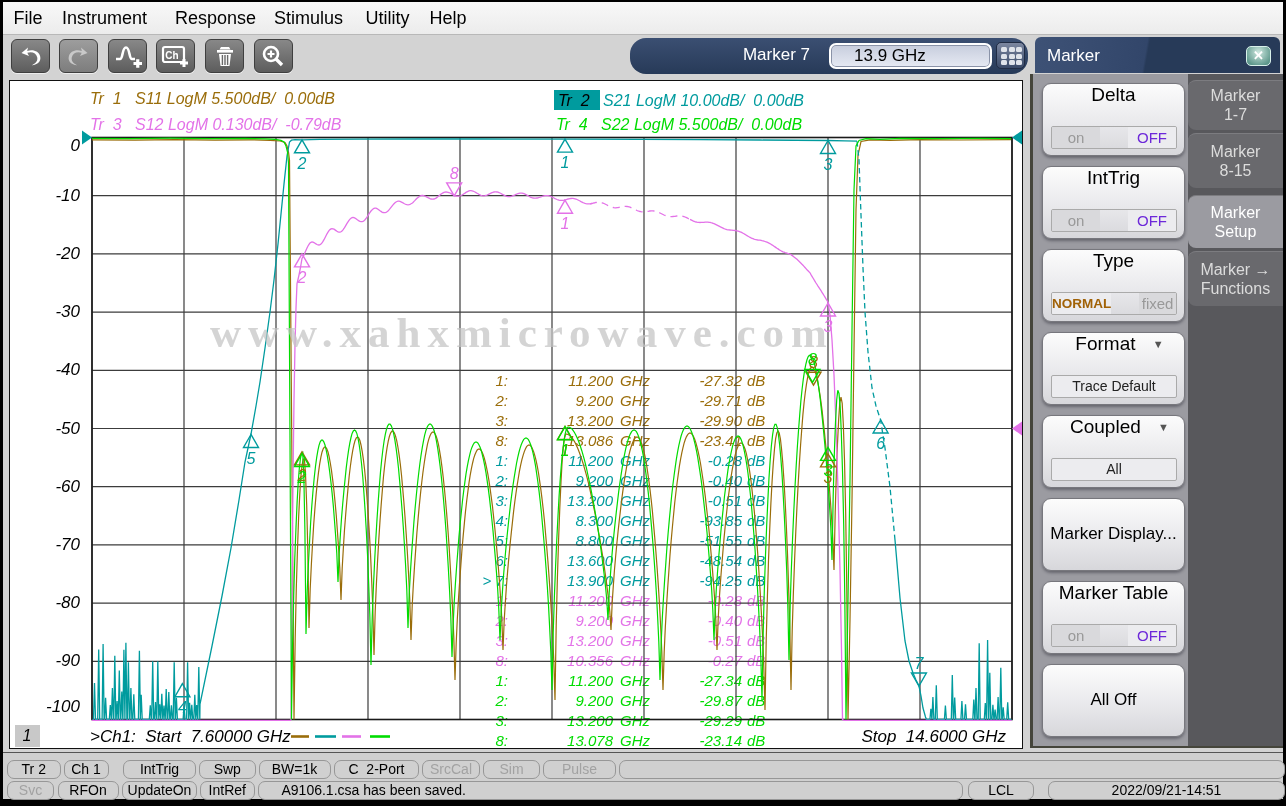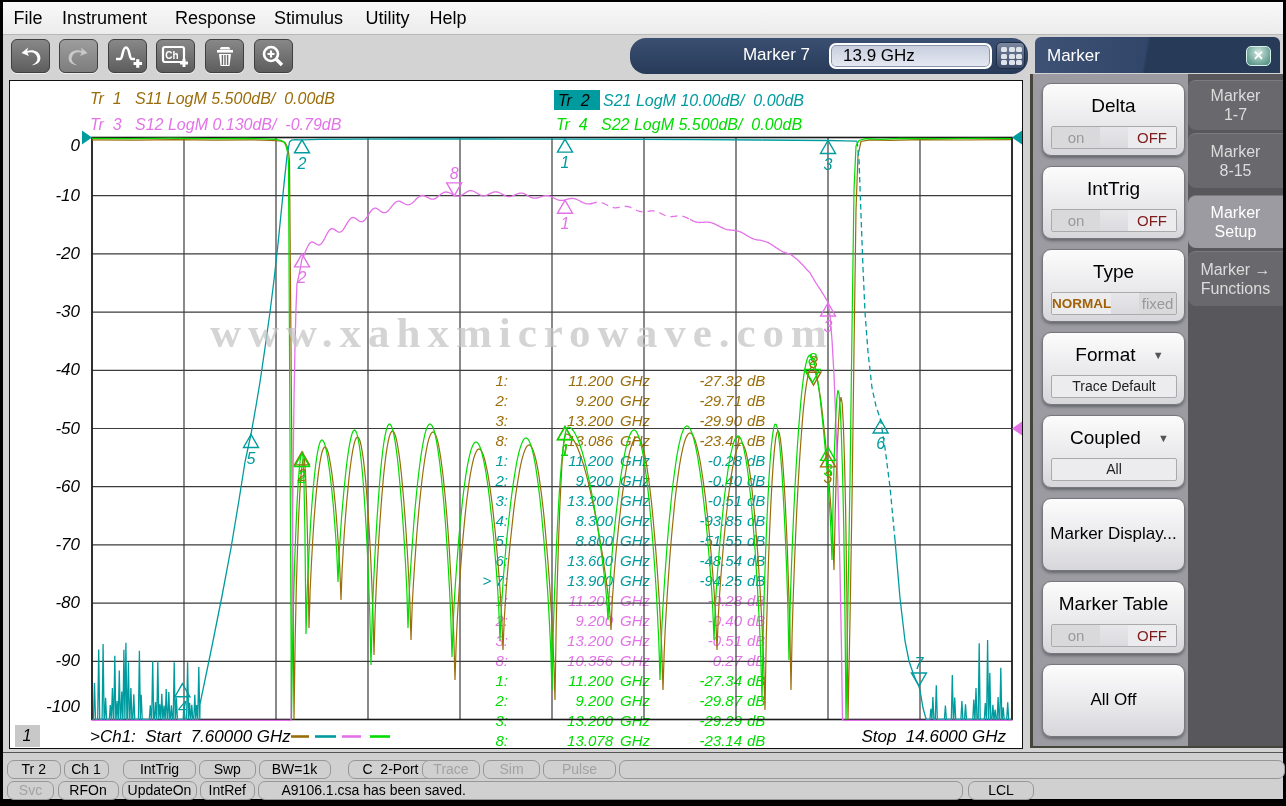--- a/index.html
+++ b/index.html
@@ -5,43 +5,43 @@
 html,body { width:1286px; height:806px; overflow:hidden; background:#000; }
 body { font-family:"Liberation Sans", sans-serif; position:relative; }
 .frame { position:absolute; left:3px; top:2px; width:1280px; height:797px; background:#d3d3d3; }
 .menubar { position:absolute; left:0; top:0; width:100%; height:33px; background:linear-gradient(#f8f8f8,#ececec); border-bottom:1px solid #b8b8b8;padding-left:16px; }
 .menubar span { position:absolute; top:6px; font-size:18px; color:#000; }
 .toolrow { position:absolute; left:0; top:33px; width:100%; height:44px; background:#d3d3d3; }
 .tbtn { position:absolute; top:4px; width:39px; height:34px; background:linear-gradient(#888,#5d5d5d); border:1px solid #3f3f3f; border-radius:6px; box-shadow:0 1px 0 rgba(255,255,255,.6); display:flex; align-items:center; justify-content:center; }
 .tb-dis { background:linear-gradient(#9d9d9d,#7d7d7d); }
 .activebar { position:absolute; left:627px; top:2.5px; width:398px; height:36px; background:linear-gradient(#3b4f72,#273a58); border-radius:16px; }
 .activebar .lab { position:absolute; right:218px; top:7px; color:#fff; font-size:17px; }
-.entry { position:absolute; left:199px; top:5px; width:163px; height:26px; background:linear-gradient(#c7cddd,#e6eaf3); border:2px solid #fff; border-radius:7px; box-shadow:0 0 0 1px #8a93a8 inset; color:#000; font-size:17px; line-height:22px; padding-left:12px; }
+.entry { position:absolute; left:199px; top:5px; width:163px; height:26px; background:linear-gradient(#c7cddd,#e6eaf3); border:2px solid #fff; border-radius:7px; box-shadow:0 0 0 1px #8a93a8 inset; color:#000; font-size:17px; line-height:22px; padding-left:23px; }
 .calcbtn { position:absolute; left:366px; top:4.5px; width:29px; height:27px; border-radius:5px; background:linear-gradient(#7c87a0,#3a4a68); border:1px solid #202c44; }
 .calcbtn .dots { position:absolute; left:4px; top:4px; width:21px; height:18px; display:grid; grid-template-columns:repeat(3,1fr); grid-template-rows:repeat(3,1fr); gap:1.5px; }
 .calcbtn .dots i { background:#dfe3ea; border-radius:1.5px; }
 .chart { position:absolute; left:6px; top:78px; width:1014px; height:669px; background:#fff; border:1px solid #111;font-style:italic; }
 .chart-svg { position:absolute; left:0; top:0; }
 .t15 { font-size:15px; font-family:"Liberation Sans",sans-serif; }
 .t16 { font-size:16px; font-family:"Liberation Sans",sans-serif; }
 .t17 { font-size:17px; font-family:"Liberation Sans",sans-serif; }
 .panel { position:absolute; left:1027px; top:71.5px; width:158px; height:674px; background:#9b9ba1; border-left:3px solid #45453b; border-bottom:2px solid #45453b; }
 .ptitle { position:absolute; left:1032px; top:35px; width:245px; height:36px; background:linear-gradient(100deg,#3e5276 0%,#32466a 45%,#273a58 46%,#273a58 100%); border-radius:6px 6px 0 0; }
 .ptitle .txt { position:absolute; left:12px; top:9px; color:#fff; font-size:17px; }
 .xbtn { position:absolute; left:211px; top:9px; width:25px; height:20px; border-radius:5px; background:radial-gradient(circle at 50% 30%,#cfe8e0,#5e988c 80%); border:1.5px solid #d8f0ea; color:#fff; font-size:13px; font-weight:bold; text-align:center; line-height:17px; }
 .tabcol { position:absolute; left:1185px; top:71.5px; width:95px; height:674px; background:#58585c; border-bottom:2px solid #45453b; }
 .tab { position:absolute; left:0; width:95px; background:#69696d; border-radius:8px 0 0 8px; color:#dcdcdc; font-size:16px; text-align:center; display:flex; align-items:center; justify-content:center; line-height:19px; border-top:1px solid #7c7c80; }
 .tab-act { background:#9b9ba1; color:#fff; }
 .pbtn { position:absolute; left:9px; width:143px; height:72.5px; background:linear-gradient(#fcfcfc,#e9e9ec 55%,#d7d7db); border-radius:9px; border:1px solid #77777d; box-shadow:0 2px 3px rgba(40,40,50,.45); }
-.pb-title { text-align:center; margin-top:11px; font-size:19px; color:#000; }
+.pb-title { text-align:center; font-size:19px; color:#000; }
 .pb-c { display:flex; align-items:center; justify-content:center; font-size:17px; color:#000; white-space:nowrap; }
 .dda { font-size:11px; color:#555; position:relative; top:-2px; left:12px; }
 .tog { position:absolute; left:8px; top:42px; width:126px; height:23px; border:1px solid #aaa; border-radius:2px; overflow:hidden; display:flex;gap:28px; }
 .tog-l { width:50%; background:#d9d9dc; color:#999; font-size:15px; text-align:center; line-height:22px; }
-.tog-r { width:50%; background:#ececef; color:#7f1d1d; font-size:15px; text-align:center; line-height:22px; }
+.tog-r { width:50%; background:#ececef; color:#6d28d9; font-size:15px; text-align:center; line-height:22px; }
 .tog-l2 { width:57%; background:#ececef; color:#a16207; font-size:13.5px; font-weight:bold; text-align:center; line-height:22px; }
 .tog-r2 { width:43%; background:#d9d9dc; color:#999; font-size:15px; text-align:center; line-height:22px; }
 .sub { position:absolute; left:8px; top:42px; width:126px; height:23px; border:1px solid #aaa; border-radius:2px; background:#ececef; color:#222; font-size:14px; text-align:center; line-height:21px; }
 .statusbar { position:absolute; left:0; top:750px; width:1280px; height:47px; background:#d0d0d0; border-top:1.5px solid #555; }
 .sbtn { position:absolute; height:19px; border:1.5px solid #979797; border-radius:7px; font-size:14px; color:#000; text-align:center; line-height:16px; background:#d0d0d0; }
 .sb-dis { color:#a2a2a2; }
 .sb-msg { text-align:left; padding-left:23px; }
 .watermark { position:absolute; left:210px; top:308px; font-family:"Liberation Serif",serif; font-weight:bold; font-size:43px; letter-spacing:7px; color:rgba(196,196,196,0.72); z-index:60; white-space:nowrap;text-align:center; }
 </style></head>
 <body>
@@ -336,25 +336,26 @@
   <div class="ptitle">
       <span class="txt">Marker</span>
       <div class="xbtn">✕</div>
     </div>
   <div class="statusbar">
       <div class="sbtn" style="left:4px;top:7px;width:53.5px">Tr 2</div>
 <div class="sbtn" style="left:60.5px;top:7px;width:45px">Ch 1</div>
 <div class="sbtn" style="left:120px;top:7px;width:73px">IntTrig</div>
 <div class="sbtn" style="left:196px;top:7px;width:56.5px">Swp</div>
 <div class="sbtn" style="left:255.5px;top:7px;width:72px">BW=1k</div>
-<div class="sbtn" style="left:345px;top:7px;width:85px">C&nbsp;&nbsp;2-Port</div>
-<div class="sbtn sb-dis" style="left:419px;top:7px;width:58px">Trace</div>
+<div class="sbtn" style="left:331px;top:7px;width:85px">C&nbsp;&nbsp;2-Port</div>
+<div class="sbtn sb-dis" style="left:419px;top:7px;width:58px">SrcCal</div>
 <div class="sbtn sb-dis" style="left:480px;top:7px;width:57px">Sim</div>
 <div class="sbtn sb-dis" style="left:540px;top:7px;width:73px">Pulse</div>
 <div class="sbtn" style="left:616px;top:7px;width:666px"></div>
 <div class="sbtn sb-dis" style="left:4px;top:27.5px;width:47px">Svc</div>
 <div class="sbtn" style="left:54.5px;top:27.5px;width:61px">RFOn</div>
 <div class="sbtn" style="left:119px;top:27.5px;width:75px">UpdateOn</div>
 <div class="sbtn" style="left:197px;top:27.5px;width:54.5px">IntRef</div>
 <div class="sbtn sb-msg" style="left:254.5px;top:27.5px;width:705px">A9106.1.csa has been saved.</div>
 <div class="sbtn" style="left:965px;top:27.5px;width:66px">LCL</div>
+<div class="sbtn" style="left:1045px;top:27.5px;width:237px">2022/09/21-14:51</div>
     </div>
 </div>
 <div class="watermark">www.xahxmicrowave.com</div>
 </body></html>

